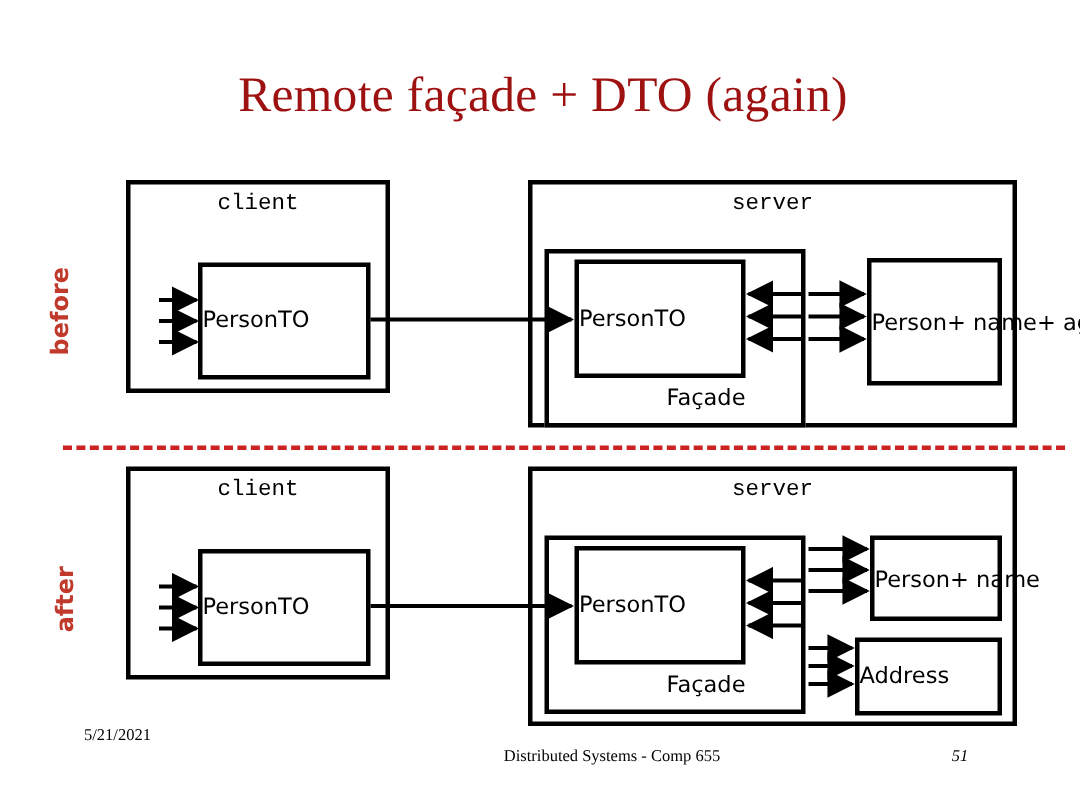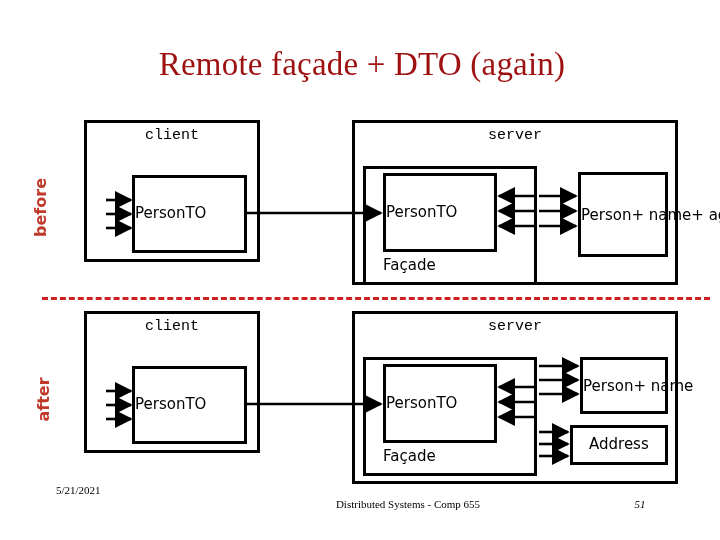--- a/index.html
+++ b/index.html
@@ -92,21 +92,21 @@
   }
   .facade-box {
     position: absolute;
     border: 3px solid #000000;
     box-sizing: border-box;
     background: #ffffff;
     z-index: 2;
   }
   .facade-caption {
     position: absolute;
-    text-align: left;
+    text-align: right;
     font-family: "DejaVu Sans", sans-serif;
     font-size: 15px;
     color: #000000;
     white-space: nowrap;
     z-index: 4;
   }
   .divider {
     position: absolute;
     height: 0;
     border-top: 3px dashed #cc2222;
@@ -178,21 +178,21 @@
   <div class="entity-box centered" style="left:383px; top:364px; width:114px; height:79px;">
     <span class="entity-line">PersonTO</span>
   </div>
   <div class="facade-caption" style="left:383px; top:447px; width:114px;">Façade</div>
 
   <div class="entity-box" style="left:580px; top:357px; width:88px; height:57px;">
     <span class="entity-line">Person</span>
     <span class="entity-line">+ name</span>
   </div>
 
-  <div class="entity-box centered" style="left:570px; top:425px; width:98px; height:40px;padding-left:16px;">
+  <div class="entity-box centered" style="left:570px; top:425px; width:98px; height:52px;">
     <span class="entity-line">Address</span>
   </div>
 
   <svg class="arrows" viewBox="0 0 720 540" xmlns="http://www.w3.org/2000/svg">
     <defs>
       <marker id="arrR" viewBox="0 0 10 10" refX="9" refY="5" markerWidth="7" markerHeight="7" orient="auto-start-reverse">
         <path d="M 0 0 L 10 5 L 0 10 z" fill="#000"></path>
       </marker>
       <marker id="arrL" viewBox="0 0 10 10" refX="9" refY="5" markerWidth="7" markerHeight="7" orient="auto-start-reverse">
         <path d="M 0 0 L 10 5 L 0 10 z" fill="#000"></path>

